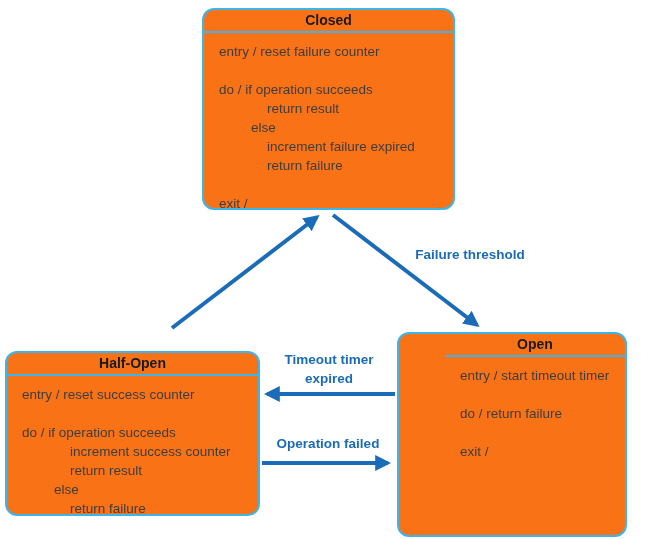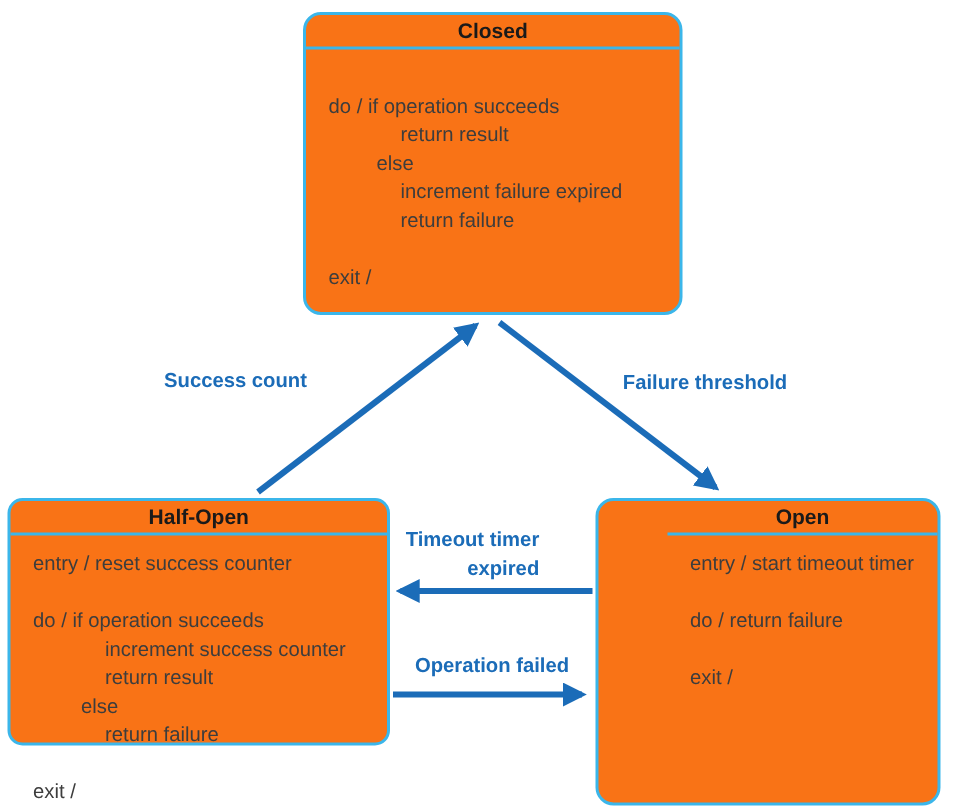--- a/index.html
+++ b/index.html
@@ -38,38 +38,38 @@
     font-size:13.5px;
     line-height:19px;
     color:var(--body);
     white-space:nowrap;
   }
   .line{height:19px;}
   .ind-1{padding-left:32px;}
   .ind-2{padding-left:48px;}
   .gap{margin-top:19px;}
   #box-closed{left:202px;top:8px;width:253px;height:202px;}
-  #box-half-open{left:5px;top:332px;width:255px;height:165px;border-radius:10px;}
+  #box-half-open{left:5px;top:351px;width:255px;height:165px;}
   #box-open{left:397px;top:332px;width:230px;height:205px;padding-left:46px;}
   .arrow-layer{position:absolute;left:0;top:0;width:651px;height:539px;pointer-events:none;}
   .arrow-line{stroke:var(--arrow);stroke-width:4;fill:none;}
   .arrow-head{fill:var(--arrow);}
   .edge-label{
     position:absolute;
     transform:translateX(-50%);
     text-align:center;
     font-weight:bold;
     font-size:13.5px;
     line-height:19px;
     color:var(--arrow);
     white-space:nowrap;
   }
   #label-success{left:157px;top:244px;}
   #label-failure{left:470px;top:245px;}
-  #label-timeout{left:315px;top:350px;text-align:right;}
+  #label-timeout{left:329px;top:350px;}
   #label-operation{left:328px;top:434px;}
 </style>
 </head>
 <body>
 
 <div class="canvas">
 
   <svg class="arrow-layer" viewBox="0 0 651 539">
     <defs>
       <marker id="ah" viewBox="0 0 10 10" refX="8" refY="5" markerWidth="4" markerHeight="4" orient="auto" markerUnits="strokeWidth">
@@ -78,20 +78,21 @@
     </defs>
     <line class="arrow-line" x1="172" y1="328" x2="317" y2="217" marker-end="url(#ah)"></line>
     <line class="arrow-line" x1="333" y1="215" x2="477" y2="325" marker-end="url(#ah)"></line>
     <line class="arrow-line" x1="395" y1="394" x2="267" y2="394" marker-end="url(#ah)"></line>
     <line class="arrow-line" x1="262" y1="463" x2="388" y2="463" marker-end="url(#ah)"></line>
   </svg>
 
   <div class="state-box" id="box-closed">
     <div class="state-header">Closed</div>
     <div class="state-body">
+      <div class="line">entry / reset failure counter</div>
       <div class="line gap">do / if operation succeeds</div>
       <div class="line ind-2">return result</div>
       <div class="line ind-1">else</div>
       <div class="line ind-2">increment failure expired</div>
       <div class="line ind-2">return failure</div>
       <div class="line gap">exit /</div>
     </div>
   </div>
 
   <div class="state-box" id="box-half-open">
@@ -110,21 +111,20 @@
   <div class="state-box" id="box-open">
     <div class="state-header">Open</div>
     <div class="state-body">
       <div class="line">entry / start timeout timer</div>
       <div class="line gap">do / return failure</div>
       <div class="line gap">exit /</div>
     </div>
   </div>
 
   <div class="edge-label" id="label-success">
-    <div>Success count</div>
   </div>
   <div class="edge-label" id="label-failure">
     <div>Failure threshold</div>
   </div>
   <div class="edge-label" id="label-timeout">
     <div>Timeout timer</div>
     <div>expired</div>
   </div>
   <div class="edge-label" id="label-operation">
     <div>Operation failed</div>

